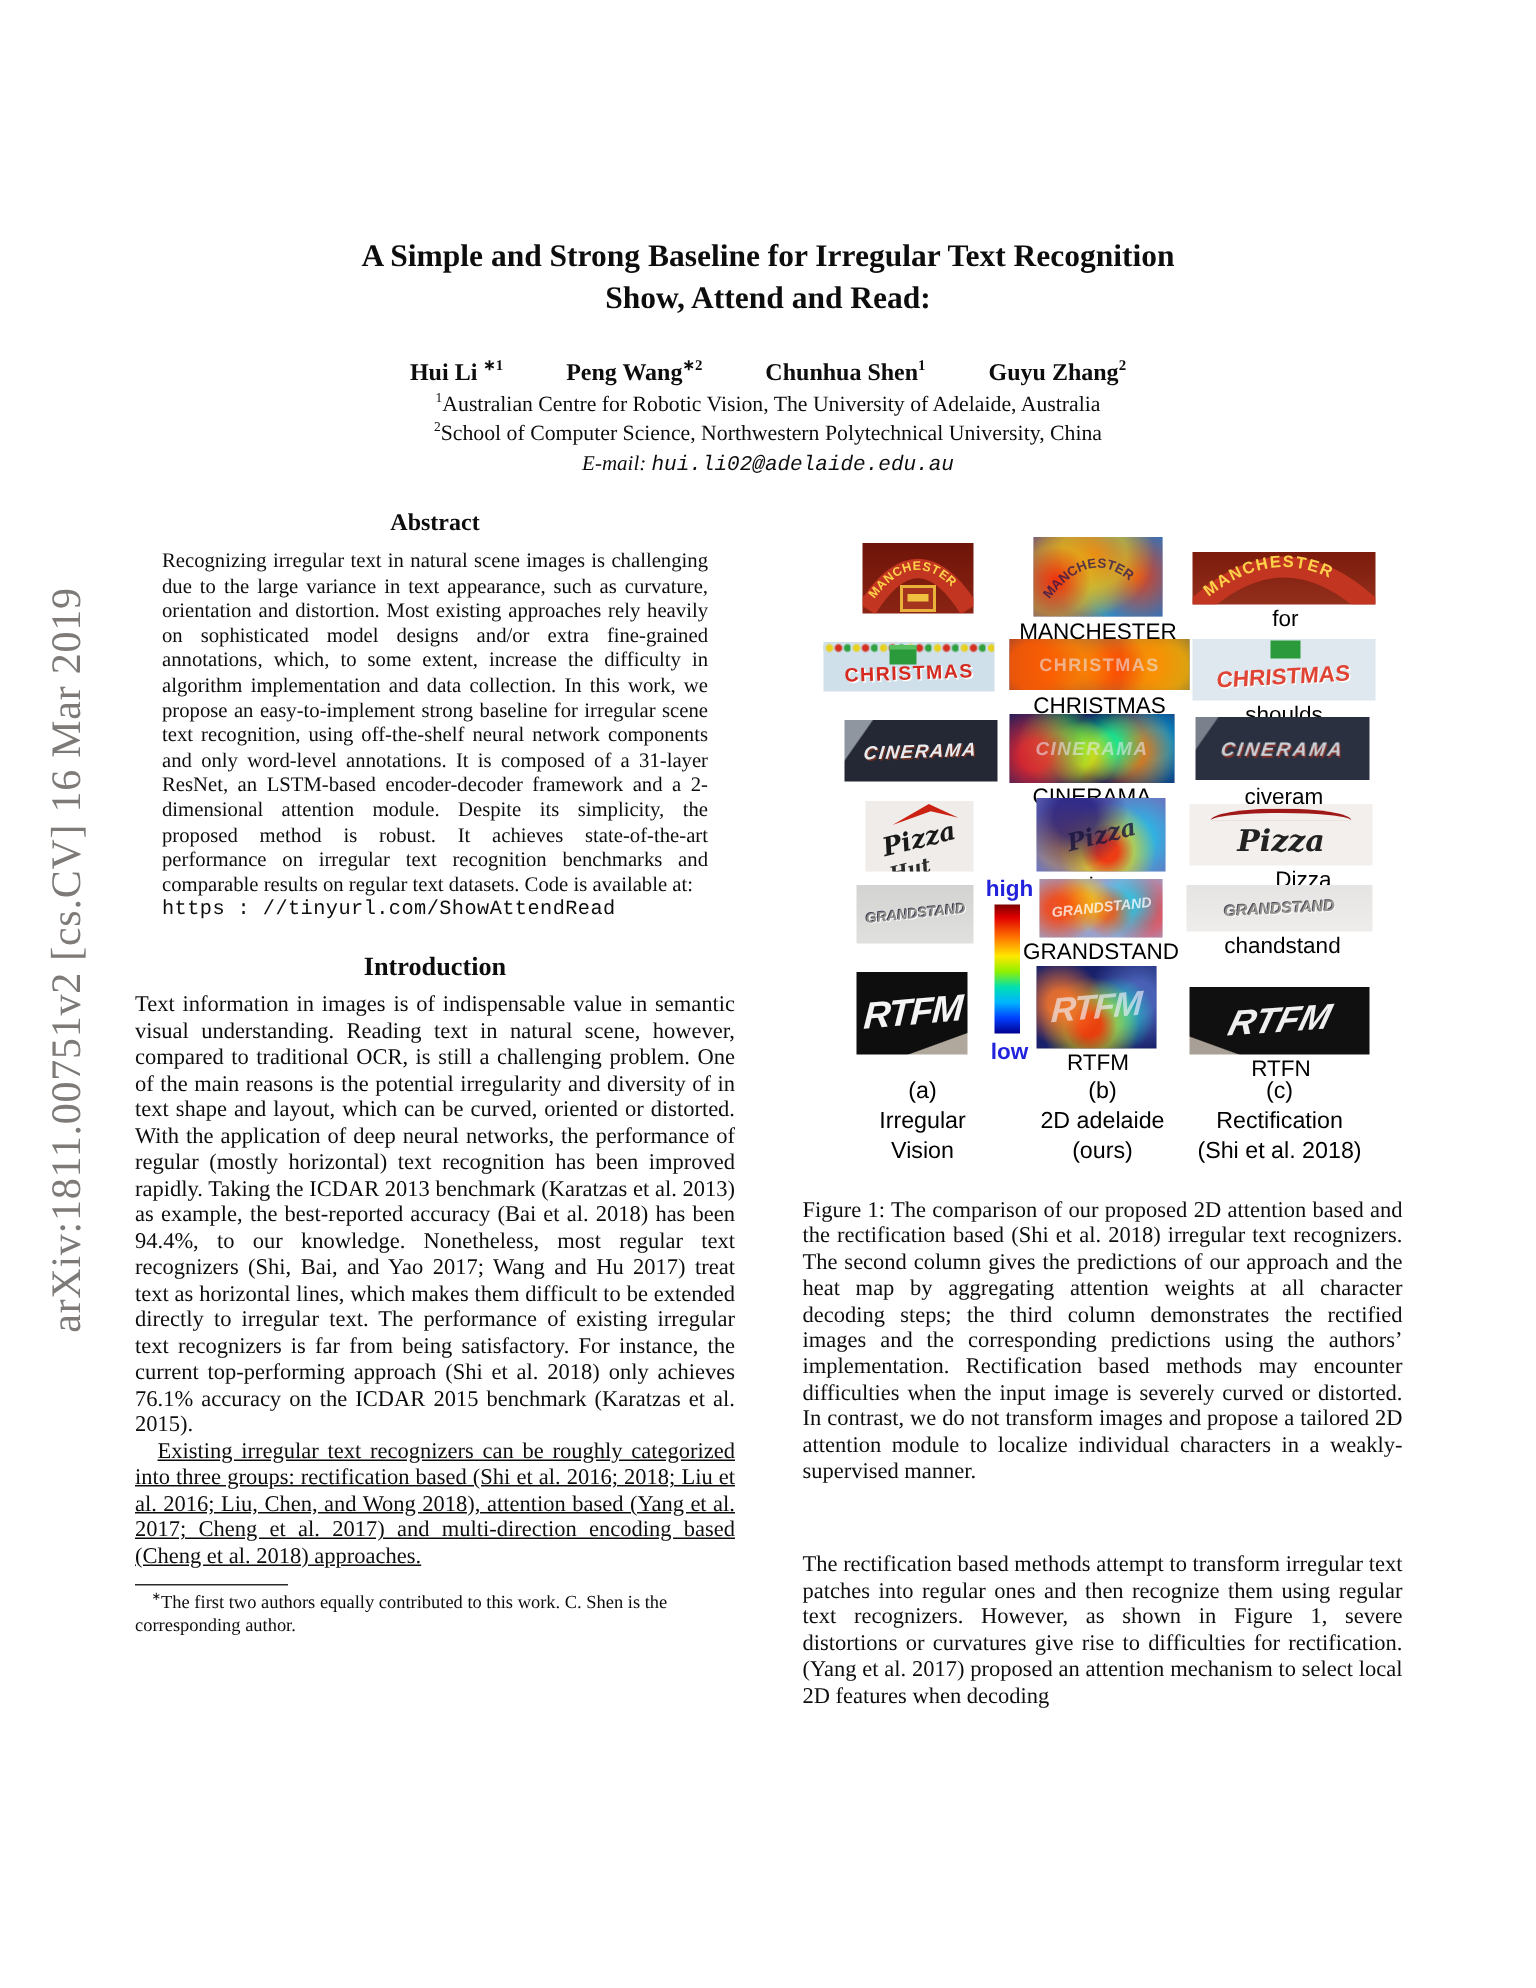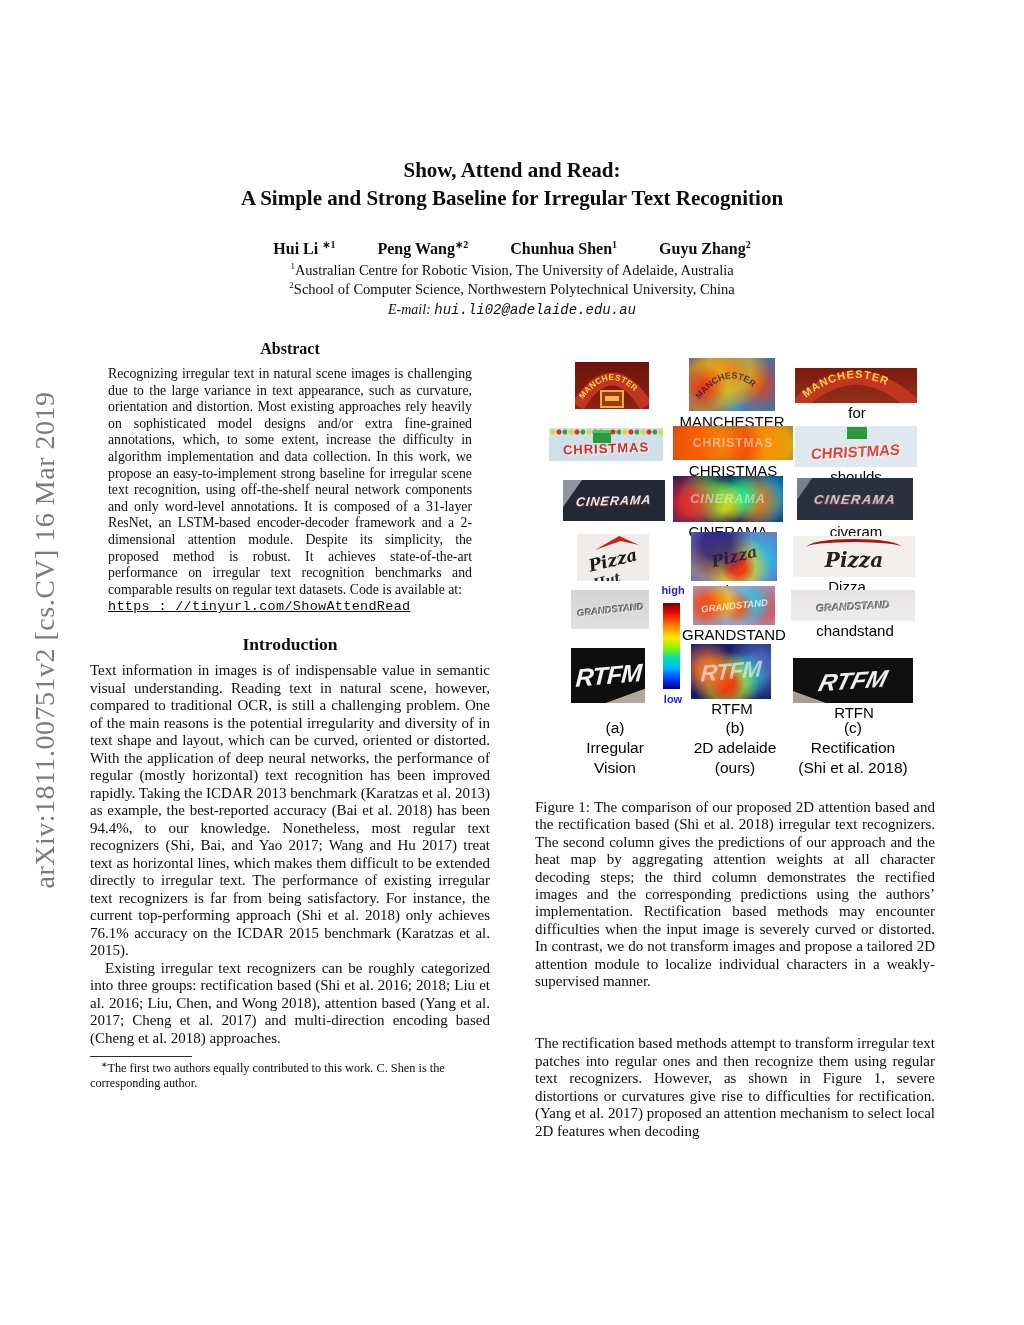--- a/index.html
+++ b/index.html
@@ -20,34 +20,34 @@
   .affil { font-size:14.5px; line-height:19px; margin-top:3px; }
   .email-line { font-size:14px; margin-top:3px;font-style:italic; }
   .mono { font-family:"Liberation Mono", monospace; }
 
   
   .col-left  { position:absolute; left:90px;  top:340px; width:400px; }
   .col-right { position:absolute; left:535px; top:356px; width:400px; }
   .sec-head { text-align:center; font-weight:bold; }
   .abs-head { font-size:16px; }
   .abs-body { margin:8px 18px 0 18px; font-size:13.8px; line-height:16.6px; text-align:justify; }
-  .code-url { margin:1px 0 0 18px; font-size:13.5px; letter-spacing:.3px;text-decoration:underline; }
+  .code-url { margin:1px 0 0 18px; font-size:13.5px; letter-spacing:.3px; }
   .intro-head { font-size:17.5px; margin-top:20px; }
   .para { font-size:15px; line-height:17.5px; text-align:justify; margin-top:7px; }
-  .para.indent { text-indent:15px; margin-top:0; }
+  .para.indent { text-indent:15px; margin-top:0;text-decoration:underline; }
   .footnote { margin-top:9px; font-size:12.3px; line-height:14.8px; }
   .fnrule { width:102px; border-top:1.3px solid #2a2a2a; margin-bottom:4px; }
   .fn-text { text-indent:11px; }
 
   
   .fig { position:relative; height:428px; font-family:"Liberation Sans", sans-serif; }
   .t { position:absolute; overflow:hidden; }
   .pred { position:absolute; font-size:15px; text-align:center; color:#000; }
   .capcol { position:absolute; font-size:15.5px; line-height:20px; text-align:center; color:#000; }
-  .cbar-lab { position:absolute; font-size:11px; font-weight:bold; color:#2222dd; text-align:center; }
+  .cbar-lab { position:absolute; font-size:15px; font-weight:bold; color:#2222dd; text-align:center; }
   .cbar { position:absolute; width:17px; height:86px;
           background:linear-gradient(to bottom,#7e0000 0%,#e00000 10%,#ff7000 25%,#ffe800 40%,
                      #90f000 52%,#00e0b0 64%,#00b4ff 76%,#0040ff 88%,#000090 100%); }
 
   .figcap { margin-top:15px; font-size:15px; line-height:17.4px; text-align:justify; }
   .rpara { margin-top:45px; font-size:15px; line-height:17.5px; text-align:justify; }
 
   
   .cw { position:absolute; inset:0; display:flex; align-items:center; justify-content:center; }
   .sign { font-family:"Liberation Sans", sans-serif; font-weight:bold; white-space:nowrap; }
@@ -91,22 +91,22 @@
 </style>
 </head>
 <body>
 
 <div class="page">
 
   <div class="arxiv-strip">arXiv:1811.00751v2  [cs.CV]  16 Mar 2019</div>
 
   <div class="hdr">
     <div class="title">
+      <div>A Simple and Strong Baseline for Irregular Text Recognition</div>
       <div>Show, Attend and Read:</div>
-      <div>A Simple and Strong Baseline for Irregular Text Recognition</div>
     </div>
     <div class="authors">
       <span class="auth"><span>Hui Li</span> <sup>∗1</sup></span>
       <span class="auth"><span>Peng Wang</span><sup>∗2</sup></span>
       <span class="auth"><span>Chunhua Shen</span><sup>1</sup></span>
       <span class="auth"><span>Guyu Zhang</span><sup>2</sup></span>
     </div>
     <div class="affil"><sup>1</sup><span>Australian Centre for Robotic Vision, The University of Adelaide, Australia</span></div>
     <div class="affil" style="margin-top:0"><sup>2</sup><span>School of Computer Science, Northwestern Polytechnical University, China</span></div>
     <div class="email-line"><span>E-mail: </span><span class="mono">hui.li02@adelaide.edu.au</span></div>
@@ -210,21 +210,21 @@
             <span style="font-family:'DejaVu Serif',serif;font-style:italic;font-weight:bold;font-size:16px;color:rgba(25,20,60,.8);transform:rotate(-14deg);">Pizza</span>
           </div>
       </div>
       <div class="pred" style="left:158px;top:226px;width:84px;">pizza</div>
       <div class="t" style="left:258px;top:180px;width:122px;height:41px;background:#f2efec;">
         <div style="position:absolute;left:14px;top:3px;width:94px;height:8px;border-top:3px solid #a01818;border-radius:50% 50% 0 0/100% 100% 0 0;"></div>
         <div class="cw">
             <span style="font-family:'DejaVu Serif',serif;font-style:italic;font-weight:bold;font-size:20px;color:#222;margin-top:6px;">Pizza</span>
           </div>
       </div>
-      <div class="pred" style="left:258px;top:222px;width:108px;">Dizza</div>
+      <div class="pred" style="left:280px;top:222px;width:108px;">Dizza</div>
 
       <div class="cbar-lab" style="left:114px;top:228px;width:48px;">high</div>
       <div class="cbar" style="left:128px;top:247px;"></div>
       <div class="cbar-lab" style="left:114px;top:337px;width:48px;">low</div>
 
       <div class="t" style="left:36px;top:234px;width:78px;height:39px;background:linear-gradient(#d3d3d1,#e0e0de);">
         <div class="cw">
             <span class="sign" style="font-size:9.5px;font-style:italic;color:#8e8e8c;text-shadow:.6px .6px 0 #ffffff,-.6px -.6px 0 #3a3a50;transform:rotate(-6deg);">GRANDSTAND</span>
           </div>
       </div>

